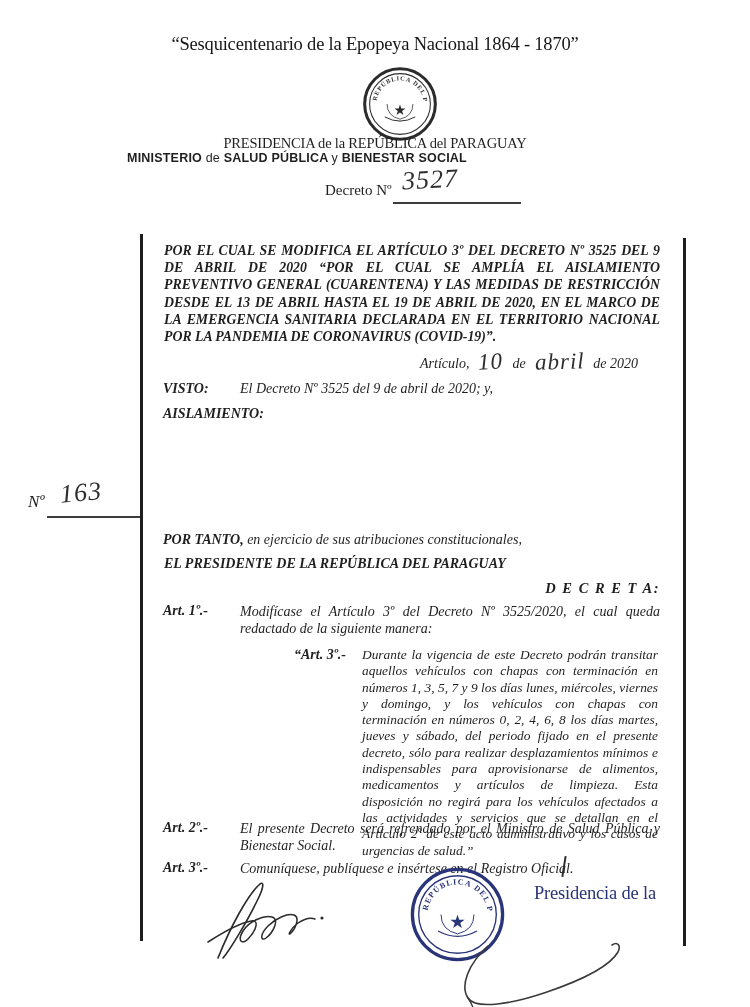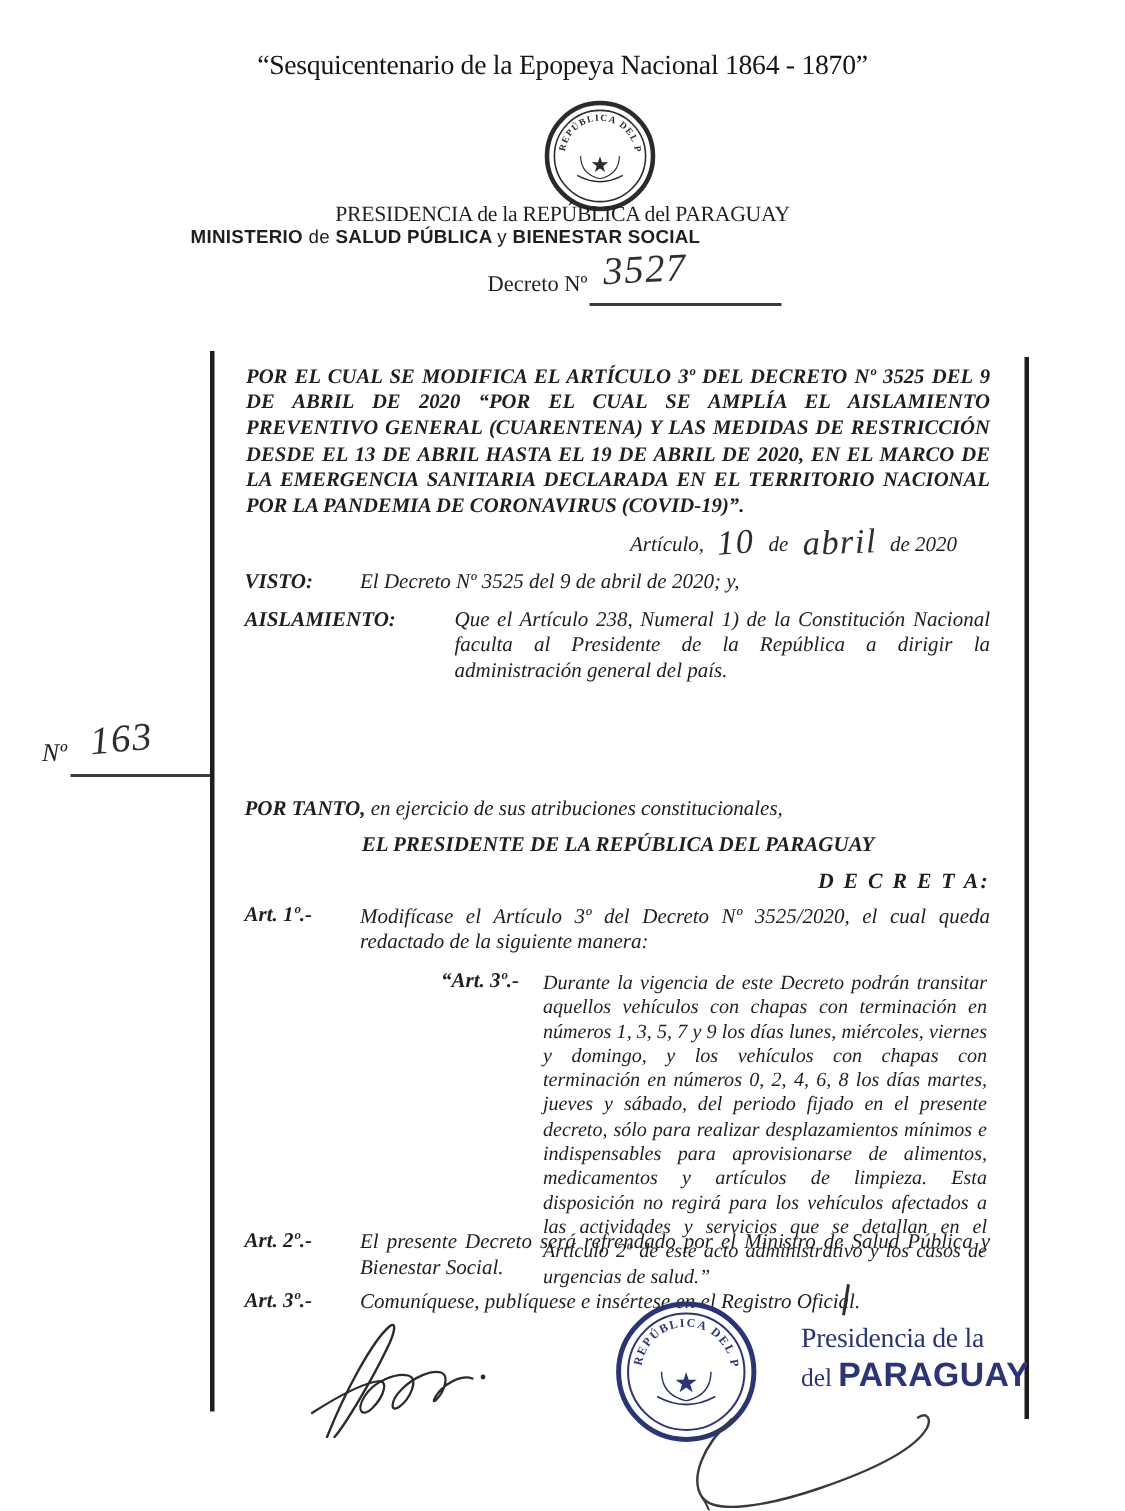--- a/index.html
+++ b/index.html
@@ -43,21 +43,21 @@
 
   .cons-label{left:163px;top:406px;font-size:14px;}
   .cons-text{left:303px;top:405px;width:357px;font-size:14px;line-height:17.2px;}
   .cons-text p{margin:0 0 8px 0;}
 
   .num-label{left:28px;top:492px;font-size:17px;}
   .num-value{left:60px;top:478px;font-size:26px;transform:rotate(-5deg);}
   .num-underline{left:47px;top:516px;width:93px;}
 
   .portanto{left:163px;top:532px;font-size:14px;font-style:italic;}
-  .presidente{left:164px;top:556px;width:496px;text-align:center;font-size:14px;}
+  .presidente{left:164px;top:556px;width:496px;font-size:14px;}
   .decreta{left:164px;top:580px;width:496px;text-align:right;font-size:14.5px;letter-spacing:1.5px;}
 
   .art-label{font-size:14px;}
   .art-text{font-size:14px;line-height:17.2px;}
   .a1l{left:163px;top:603px;} .a1t{left:240px;top:603px;width:420px;}
   .ql{left:294px;top:647px;}  .qt{left:362px;top:647px;width:296px;font-size:13.4px;line-height:16.3px;}
   .a2l{left:163px;top:820px;} .a2t{left:240px;top:820px;width:420px;}
   .a3l{left:163px;top:860px;} .a3t{left:240px;top:860px;width:420px;}
 
   .pen-tick{left:563px;top:856px;width:2px;height:21px;background:#2e2e2e;transform:rotate(9deg);}
@@ -116,21 +116,20 @@
   <span class="pr">de</span>
   <span class="hand month">abril</span>
   <span class="pr">de 2020</span>
 </div>
 
 <div class="abs bi visto-label">VISTO:</div>
 <div class="abs it visto-text">El Decreto Nº 3525 del 9 de abril de 2020; y,</div>
 
 <div class="abs bi cons-label">AISLAMIENTO:</div>
 <div class="abs it just cons-text">
-  <p>Que el Artículo 238, Numeral 1) de la Constitución Nacional faculta al Presidente de la República a dirigir la administración general del país.</p>
 </div>
 
 <div class="abs it num-label">Nº</div>
 <div class="abs hand num-value">163</div>
 <div class="abs line num-underline"></div>
 
 <div class="abs portanto">
   <b>POR TANTO,</b><span> en ejercicio de sus atribuciones constitucionales,</span>
 </div>
 
@@ -169,24 +168,20 @@
       <textPath href="#arcBottom" startOffset="4%">REPÚBLICA DEL PARAGUAY</textPath>
     </text>
     <path d="M30 67 Q50 78 70 67" fill="none" stroke="currentColor" stroke-width="1.3"></path>
     <path d="M33 50 Q33 66 50 70 M67 50 Q67 66 50 70" fill="none" stroke="currentColor" stroke-width="1"></path>
     <text x="50" y="64" font-size="19" text-anchor="middle" fill="currentColor">★</text>
   </svg>
 </div>
 
 <div class="abs logo-text">
   <div class="logo-l1">Presidencia de la</div>
-  <div class="logo-l3">
-    <span class="pre">del</span>
-    <span class="bold">PARAGUAY</span>
-  </div>
 </div>
 
 <div class="abs flourish">
   <svg width="190" height="69" viewBox="0 0 190 69">
     <path d="M36 8 C 16 26, 8 48, 16 60 C 24 72, 60 66, 95 54 C 130 42, 158 28, 166 14 C 169 8, 166 3, 160 7" fill="none" stroke="#3a3a3a" stroke-width="1.6" stroke-linecap="round"></path>
     <path d="M16 60 C 20 66, 24 74, 22 82" fill="none" stroke="#3a3a3a" stroke-width="1.4" stroke-linecap="round"></path>
   </svg>
 </div>
 
 </body></html>

